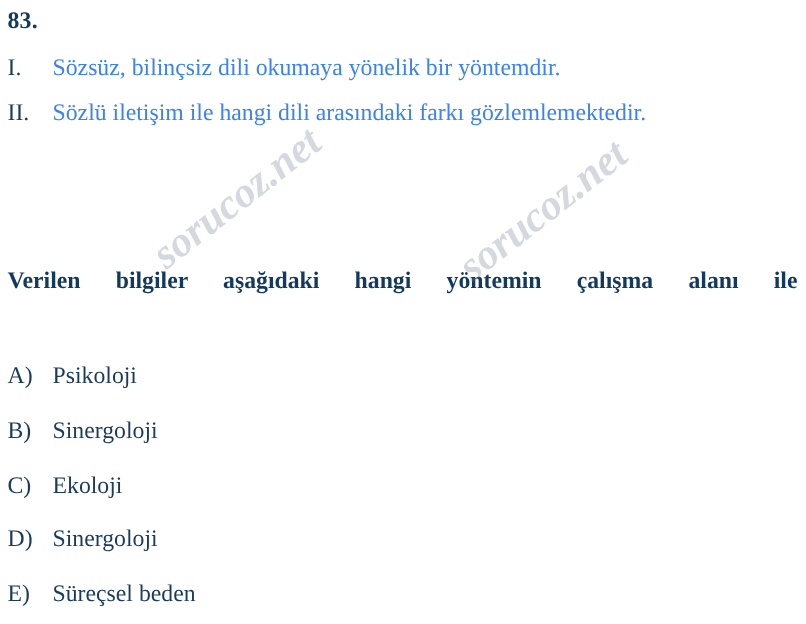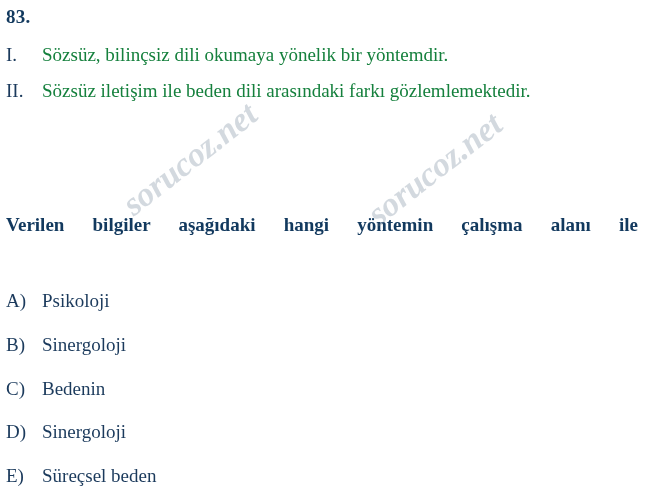--- a/index.html
+++ b/index.html
@@ -51,21 +51,21 @@
   }
 
   .roman-label {
     width: 36px;
     flex: 0 0 36px;
     color: #1b3a5c;
   }
 
   .roman-text {
     flex: 1;
-    color: #15803d;
+    color: #3b82f6;
   }
 
   .prompt {
     position: absolute;
     left: 6px;
     top: 211px;
     width: 632px;
     font-size: 19px;
     font-weight: bold;
     line-height: 1.5;
@@ -138,21 +138,21 @@
 
   <div class="roman-list">
 
     <div class="roman-item">
       <span class="roman-label">I.</span>
       <span class="roman-text">Sözsüz, bilinçsiz dili okumaya yönelik bir yöntemdir.</span>
     </div>
 
     <div class="roman-item">
       <span class="roman-label">II.</span>
-      <span class="roman-text">Sözsüz iletişim ile beden dili arasındaki farkı gözlemlemektedir.</span>
+      <span class="roman-text">Sözlü iletişim ile hangi dili arasındaki farkı gözlemlemektedir.</span>
     </div>
 
 
   </div>
 
   <div class="prompt">
     <span class="line1">Verilen bilgiler aşağıdaki hangi yöntemin çalışma alanı ile</span>
   </div>
 
   <div class="options">
@@ -162,21 +162,21 @@
       <span class="option-text">Psikoloji</span>
     </div>
 
     <div class="option">
       <span class="option-label">B)</span>
       <span class="option-text">Sinergoloji</span>
     </div>
 
     <div class="option">
       <span class="option-label">C)</span>
-      <span class="option-text">Bedenin</span>
+      <span class="option-text">Ekoloji</span>
     </div>
 
     <div class="option">
       <span class="option-label">D)</span>
       <span class="option-text">Sinergoloji</span>
     </div>
 
     <div class="option">
       <span class="option-label">E)</span>
       <span class="option-text">Süreçsel beden</span>

